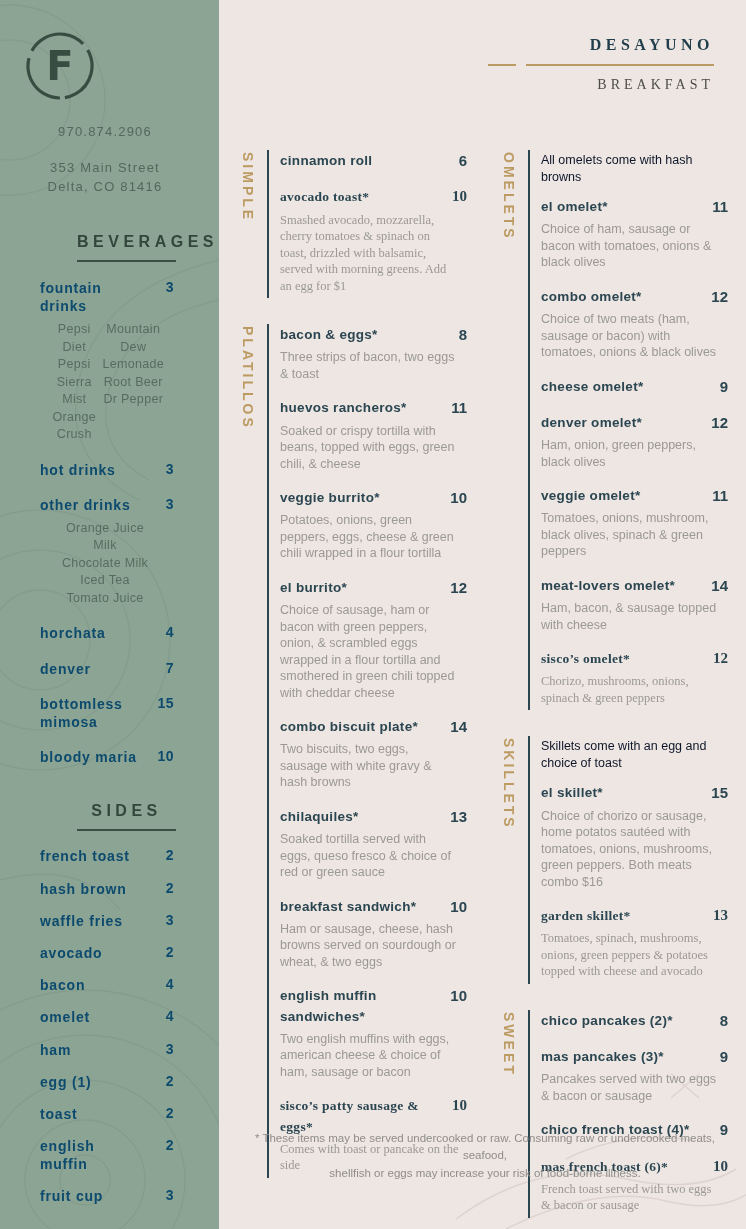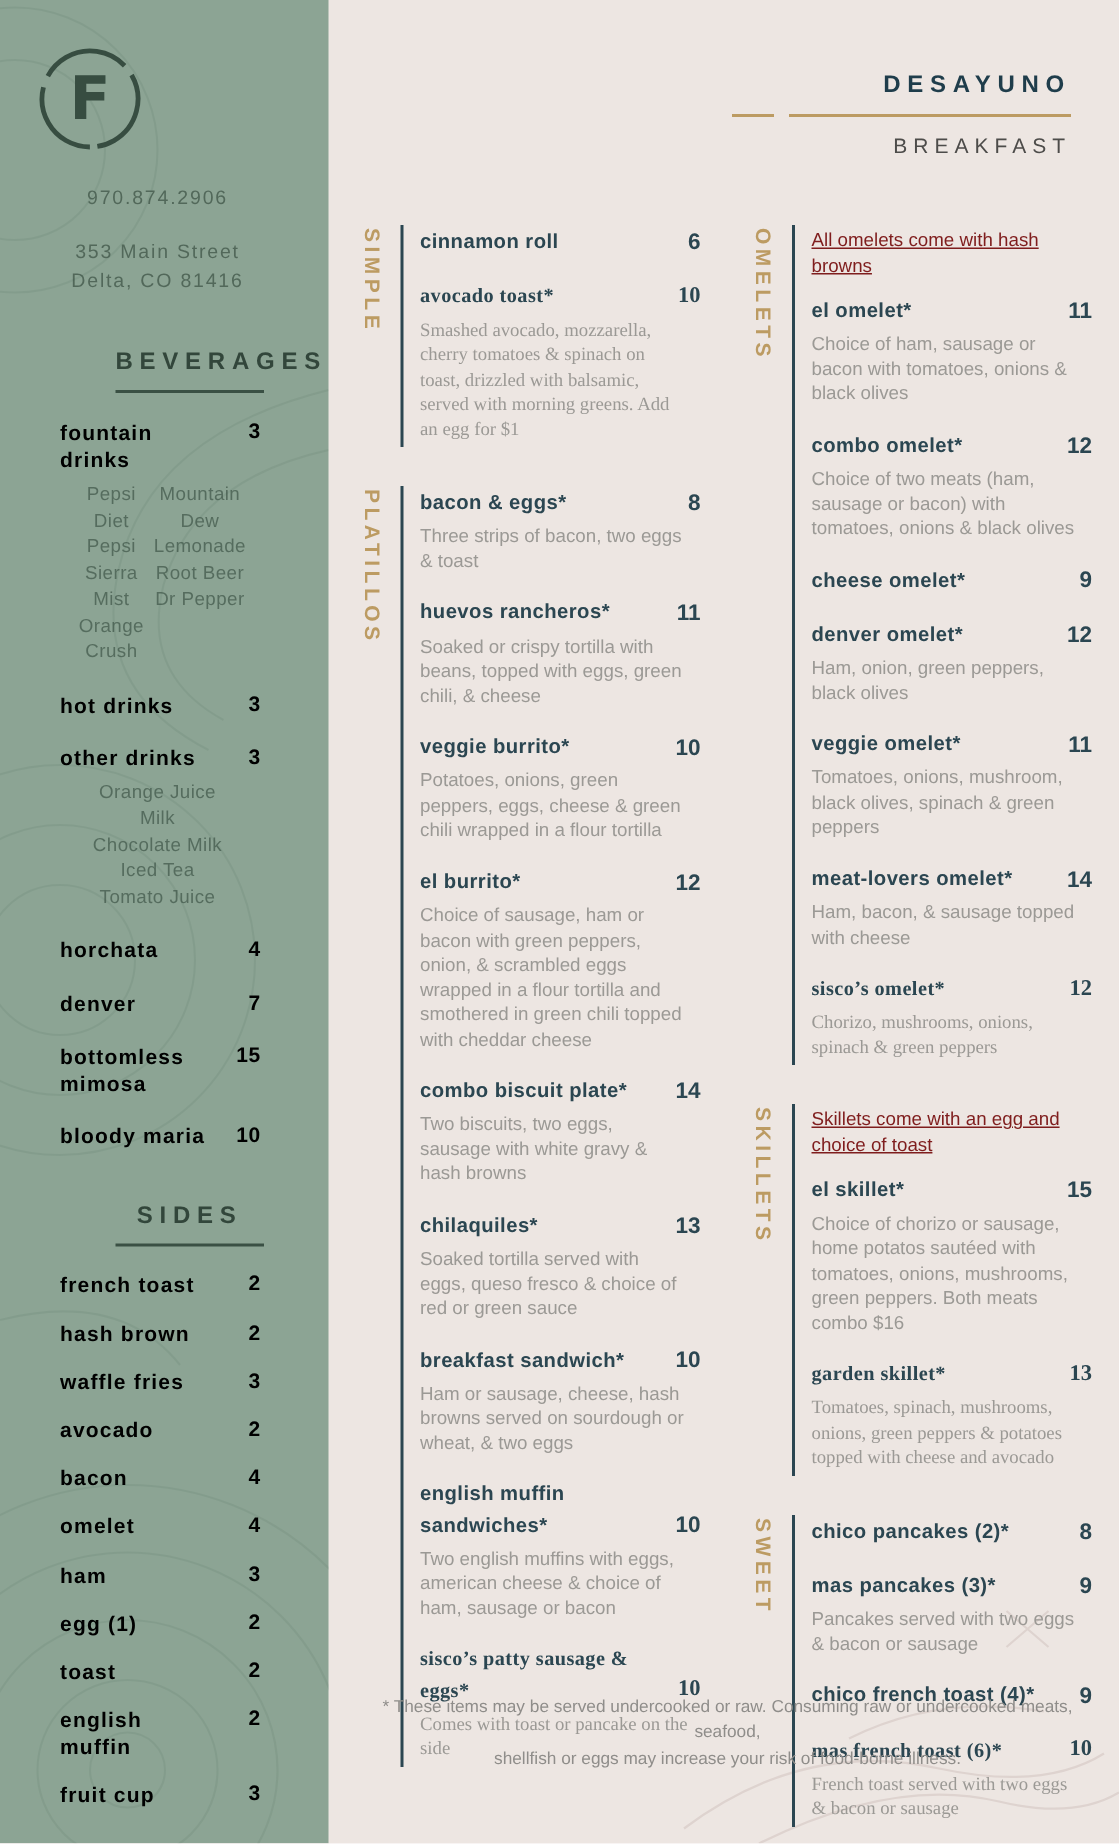--- a/index.html
+++ b/index.html
@@ -26,52 +26,52 @@
   }
   .sb-contact{margin-top:22px;text-align:center;color:rgba(47,67,55,0.62);
     font-size:13px;letter-spacing:1.2px;}
   .sb-address{margin-top:20px;line-height:1.45;}
   .sb-title{
     font-size:16px;letter-spacing:4.5px;color:#32463B;text-align:center;
     padding-bottom:9px;border-bottom:2px solid #3A5044;margin-bottom:16px;margin-left:43px;
   }
   .sb-section{margin-top:36px;}
   .sb-row{display:flex;justify-content:space-between;align-items:flex-start;
-    padding:0 2px 0 6px;color:#000000;}
+    padding:0 2px 0 6px;color:#0c4a6e;}
   .sb-name{font-weight:bold;font-size:14px;letter-spacing:0.8px;max-width:100px;line-height:1.3;}
   .sb-price{font-weight:bold;font-size:14px;letter-spacing:0.5px;}
   .sb-section-0 .sb-row{margin:17px 0 6px;}
   .sb-section-1 .sb-row{margin:0 0 14px;}
   .sb-subcols{display:flex;margin:2px 12px 6px;}
   .sb-subcol{flex:1;text-align:center;}
   .sb-subs{text-align:center;margin:2px 0 6px;}
   .sb-sub{font-size:12.5px;line-height:1.4;color:rgba(52,74,62,0.62);letter-spacing:0.3px;}
   
-  .menu-header{position:absolute;top:48px;right:32px;text-align:right;}
+  .menu-header{position:absolute;top:36px;right:32px;text-align:right;font-family:Liberation Serif, serif;}
   .title-primary{font-size:16px;font-weight:bold;letter-spacing:4.5px;color:#1F3D4B;}
   .gold-row{display:flex;justify-content:flex-end;align-items:center;gap:10px;margin:10px 0 11px;}
   .gold-seg{height:2px;background:#BC9B62;}
   .gold-seg.short{width:28px;}
   .gold-seg.long{width:188px;}
   .title-secondary{font-size:14px;letter-spacing:4px;color:#4D4C4A;}
   
   .menu{position:absolute;left:240px;top:150px;display:flex;gap:34px;}
   .menu-col{width:227px;}
   .m-section{display:flex;}
   .m-section + .m-section{margin-top:26px;}
   .m-rail{width:27px;flex:none;}
   .m-label{
     writing-mode:vertical-rl;font-size:14px;font-weight:600;
     letter-spacing:3px;color:#BC9B62;margin-top:2px;
   }
   .m-body{flex:1;border-left:2px solid #2B4651;padding:1px 0 2px 11px;}
-  .m-note{margin:1px 0 12px;font-size:12.5px;line-height:1.32;color:#7f1d1d;text-decoration:underline;}
+  .m-note{margin:1px 0 12px;font-size:12.5px;line-height:1.32;color:#0f172a;}
   .m-item{margin-bottom:16px;}
   .m-item:last-child{margin-bottom:2px;font-family:Liberation Serif, serif;}
-  .m-row{display:flex;justify-content:space-between;align-items:flex-end;gap:8px;}
+  .m-row{display:flex;justify-content:space-between;align-items:flex-start;gap:8px;}
   .m-name{font-weight:bold;font-size:13.5px;letter-spacing:0.3px;color:#2B4651;line-height:1.5;}
   .m-price{font-weight:bold;font-size:15px;color:#2B4651;line-height:1.3;}
   .m-desc{margin:4px 8px 0 0;font-size:12.5px;line-height:1.32;color:#9B9995;}
   
   .footer{position:absolute;left:250px;right:26px;top:1130px;text-align:center;
     font-size:11.5px;line-height:1.5;color:#8F8D8A;}
   .cream-marks{position:absolute;right:0;bottom:0;pointer-events:none;}
 </style>
 </head>
 <body>

